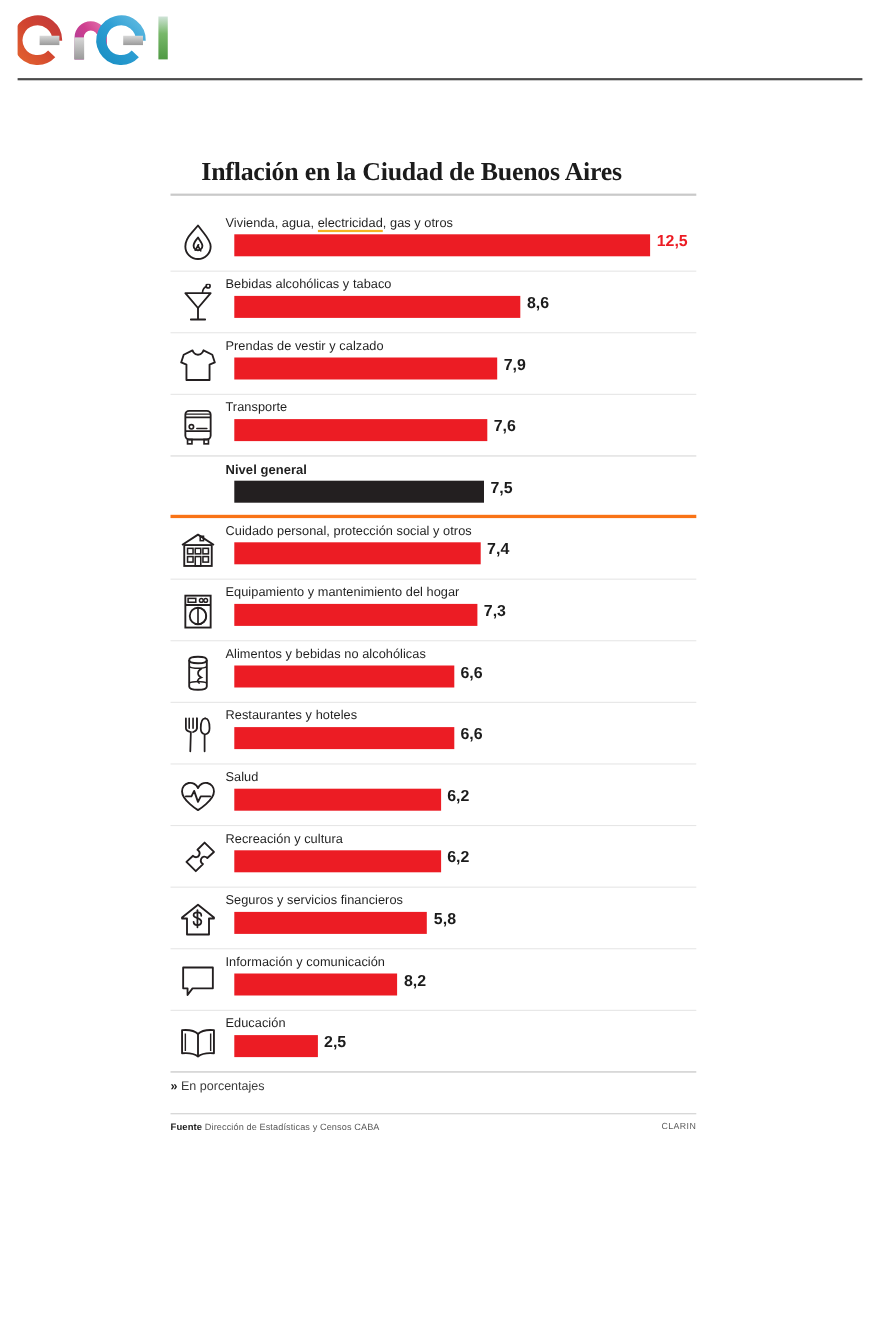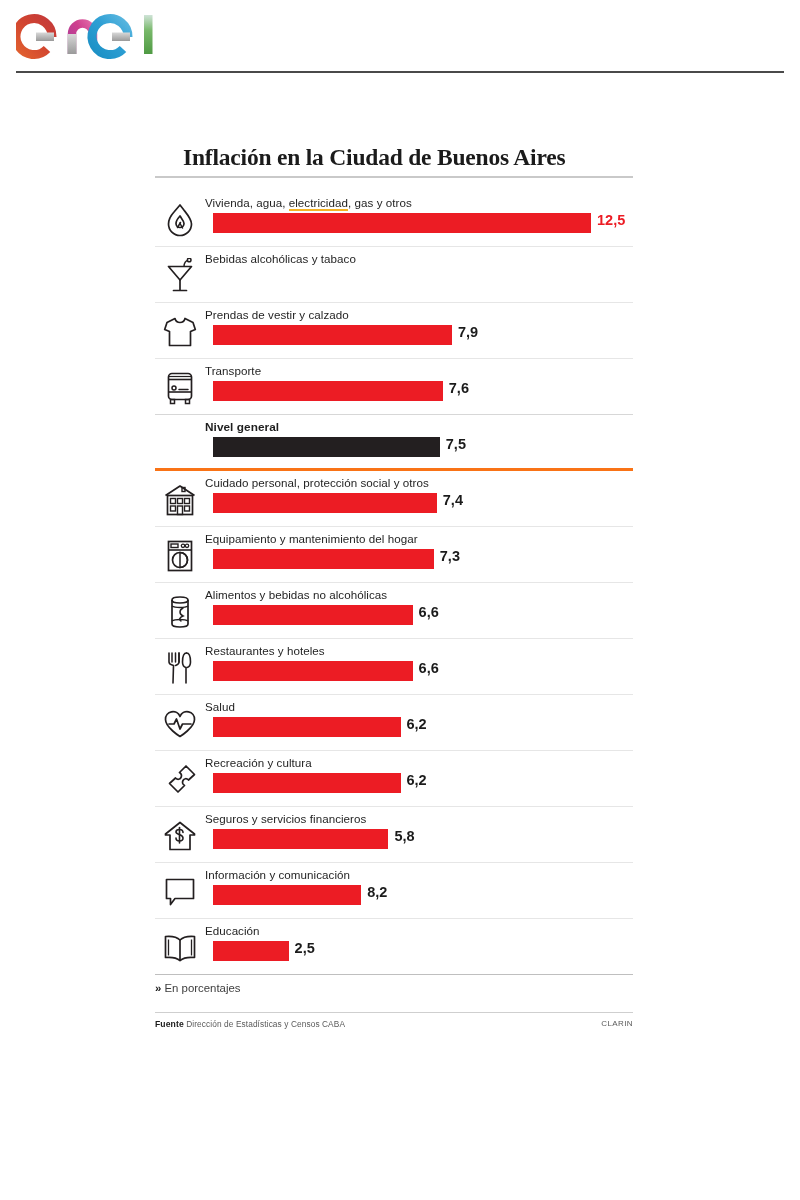--- a/index.html
+++ b/index.html
@@ -221,20 +221,24 @@
           <div class="icon-cell">
             <svg width="32" height="36" viewBox="0 0 32 36">
               <path d="M4.5 8.5 L27.5 8.5 L16 22 Z" fill="none" stroke="#231f20" stroke-width="1.7" stroke-linejoin="round"></path>
               <path d="M16 22 L16 32" stroke="#231f20" stroke-width="1.7" stroke-linecap="round"></path>
               <path d="M9.5 32.5 L22.5 32.5" stroke="#231f20" stroke-width="1.7" stroke-linecap="round"></path>
               <path d="M20 8.5 C20 5 22 2.5 24 2.5" fill="none" stroke="#231f20" stroke-width="1.5"></path>
               <circle cx="25.2" cy="2" r="1.8" fill="none" stroke="#231f20" stroke-width="1.5"></circle>
             </svg>
           </div>
           <div class="row-label">Bebidas alcohólicas y tabaco</div>
+          <div class="bar-wrap">
+            <div class="bar" style="width: 260.1px;"></div>
+            <div class="bar-value">8,6</div>
+          </div>
         </div>
         <div class="row">
           <div class="icon-cell">
             <svg width="34" height="32" viewBox="0 0 34 32">
               <path d="M12 2.5 L4 6.5 L1.7 13.5 L6.5 15.5 L6.5 29.5 L27.5 29.5 L27.5 15.5 L32.3 13.5 L30 6.5 L22 2.5 C22 2.5 21 6.5 17 6.5 C13 6.5 12 2.5 12 2.5 Z" fill="none" stroke="#231f20" stroke-width="1.7" stroke-linejoin="round"></path>
             </svg>
           </div>
           <div class="row-label">Prendas de vestir y calzado</div>
           <div class="bar-wrap">
             <div class="bar" style="width: 238.9px;"></div>

